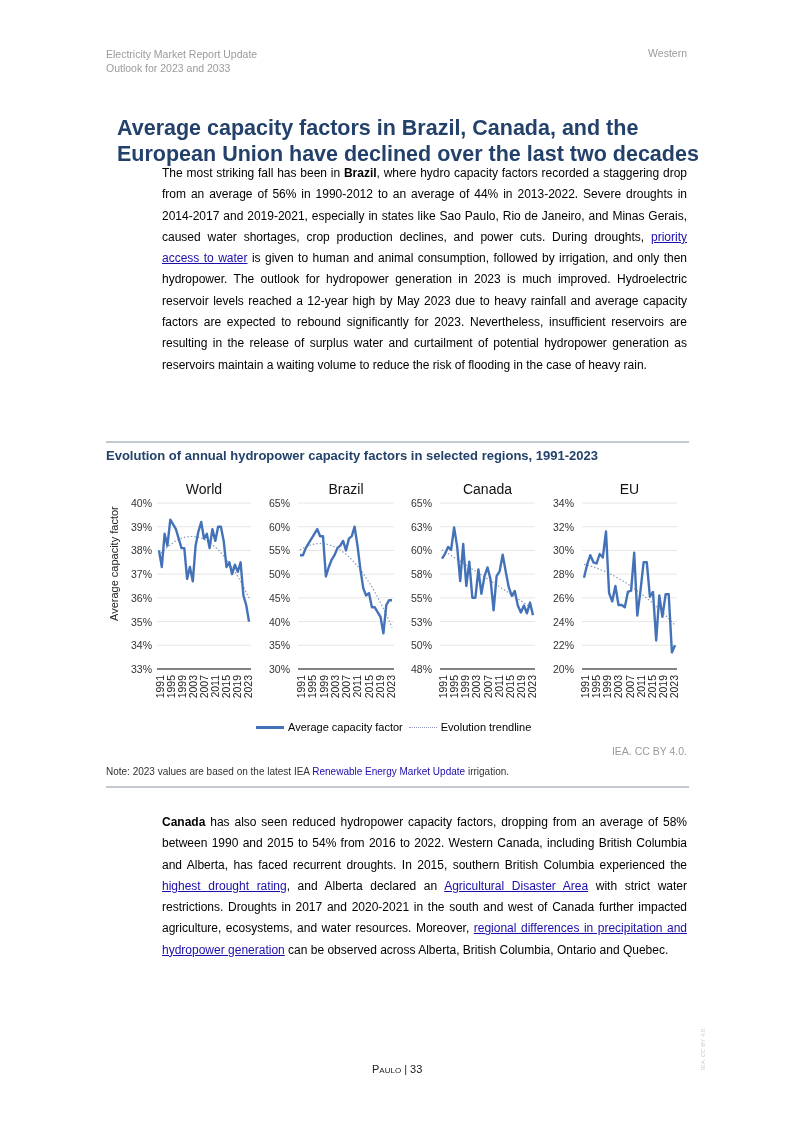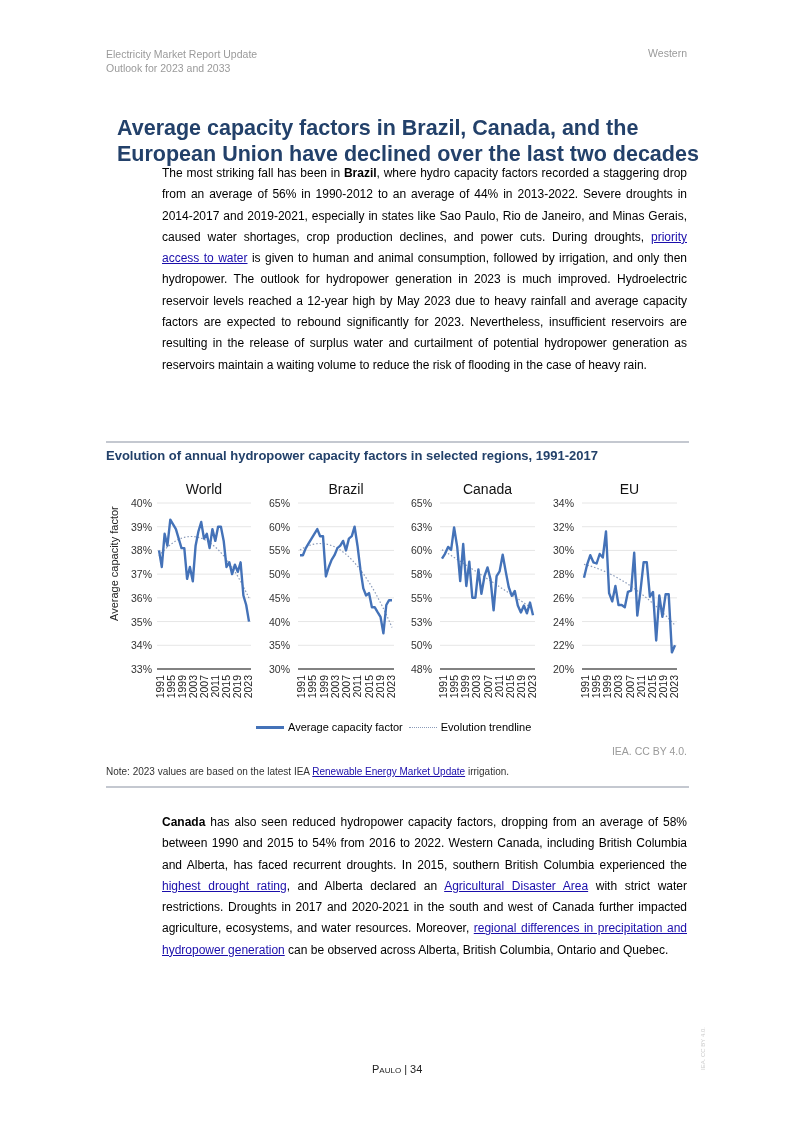--- a/index.html
+++ b/index.html
@@ -5,21 +5,21 @@
   html,body{margin:0;padding:0;background:#fff;}
   body{width:793px;height:1122px;position:relative;font-family:"Liberation Sans",sans-serif;color:#000;overflow:hidden;}
   .hdr-left{position:absolute;left:106px;top:47px;font-size:10.5px;color:#9a9a9a;line-height:14px;}
   .hdr-right{position:absolute;right:106px;top:47px;font-size:10.5px;color:#9a9a9a;}
   .title{position:absolute;left:106px;top:104px;width:600px;font-size:21.5px;font-weight:bold;color:#23416a;line-height:26px;}
   .para{position:absolute;left:162px;width:525px;font-size:12px;line-height:21.3px;text-align:justify;}
   .para a{color:#1a0dab;text-decoration:underline;}
   .rule{position:absolute;left:106px;width:583px;height:2px;background:#c4c8d0;}
   .fig-title{position:absolute;left:106px;top:448px;font-size:13px;font-weight:bold;color:#23416a;}
   .note{position:absolute;left:106px;top:766px;font-size:10px;color:#333;}
-  .note a{color:#1a0dab;text-decoration:underline;}
+  .note a{color:#1a0dab;}
   .credit{position:absolute;right:106px;top:745px;font-size:10.5px;color:#9a9a9a;}
   .footer{position:absolute;left:372px;top:1063px;font-size:11px;color:#222;}
   .footer .sc{font-variant:small-caps;}
   .side{position:absolute;left:700px;top:1015px;font-size:6px;color:#ccc;transform:rotate(-90deg);transform-origin:left top;white-space:nowrap;top:1070px;}
   .chart-svg{position:absolute;left:100px;top:475px;}
   .legend{position:absolute;left:256px;top:721px;font-size:11px;display:flex;align-items:center;gap:4px;}
   .lg-line{display:inline-block;width:28px;height:3px;background:#4472b8;}
   .lg-dot{display:inline-block;width:28px;border-top:1.5px dotted #8a9ab8;margin-left:2px;}
 </style>
 </head>
@@ -29,21 +29,21 @@
   <div>Electricity Market Report Update</div>
   <div>Outlook for 2023 and 2033</div>
 </div>
 <div class="hdr-right">Western</div>
 
 <h1 class="title" style="margin:11px;">Average capacity factors in Brazil, Canada, and the European Union have declined over the last two decades</h1>
 
 <p class="para" style="top:163px;margin:0;"><span>The most striking fall has been in </span><b>Brazil</b><span>, where hydro capacity factors recorded a staggering drop from an average of 56% in 1990-2012 to an average of 44% in 2013-2022. Severe droughts in 2014-2017 and 2019-2021, especially in states like Sao Paulo, Rio de Janeiro, and Minas Gerais, caused water shortages, crop production declines, and power cuts. During droughts, </span><a>priority access to water</a><span> is given to human and animal consumption, followed by irrigation, and only then hydropower. The outlook for hydropower generation in 2023 is much improved. Hydroelectric reservoir levels reached a 12-year high by May 2023 due to heavy rainfall and average capacity factors are expected to rebound significantly for 2023. Nevertheless, insufficient reservoirs are resulting in the release of surplus water and curtailment of potential hydropower generation as reservoirs maintain a waiting volume to reduce the risk of flooding in the case of heavy rain.</span></p>
 
 <div class="rule" style="top:441px;"></div>
-<div class="fig-title">Evolution of annual hydropower capacity factors in selected regions, 1991-2017</div>
+<div class="fig-title">Evolution of annual hydropower capacity factors in selected regions, 1991-2023</div>
 
 <svg class="chart-svg" id="charts" width="600" height="250">
     <text x="0" y="0" font-size="11" font-family="Liberation Sans, sans-serif" fill="#222" transform="translate(18,146) rotate(-90)">Average capacity factor</text>
     <g>
       <text x="104" y="19" text-anchor="middle" font-size="14" font-family="Liberation Sans, sans-serif" fill="#111">World</text>
       <line x1="57" x2="151" y1="28" y2="28" stroke="#e6e6e6" stroke-width="1"></line>
       <text x="52" y="32" text-anchor="end" font-size="10.5" font-family="Liberation Sans, sans-serif" fill="#333">40%</text>
       <line x1="57" x2="151" y1="51.714285714285715" y2="51.714285714285715" stroke="#e6e6e6" stroke-width="1"></line>
       <text x="52" y="55.714285714285715" text-anchor="end" font-size="10.5" font-family="Liberation Sans, sans-serif" fill="#333">39%</text>
       <line x1="57" x2="151" y1="75.42857142857143" y2="75.42857142857143" stroke="#e6e6e6" stroke-width="1"></line>
@@ -168,14 +168,14 @@
   <span class="lg-dot"></span>
   <span>Evolution trendline</span>
 </div>
 
 <div class="credit">IEA. CC BY 4.0.</div>
 <div class="note"><span>Note: 2023 values are based on the latest IEA </span><a>Renewable Energy Market Update</a><span> irrigation.</span></div>
 <div class="rule" style="top:786px;"></div>
 
 <p class="para" style="top:812px;margin:0;"><b>Canada</b><span> has also seen reduced hydropower capacity factors, dropping from an average of 58% between 1990 and 2015 to 54% from 2016 to 2022. Western Canada, including British Columbia and Alberta, has faced recurrent droughts. In 2015, southern British Columbia experienced the </span><a>highest drought rating</a><span>, and Alberta declared an </span><a>Agricultural Disaster Area</a><span> with strict water restrictions. Droughts in 2017 and 2020-2021 in the south and west of Canada further impacted agriculture, ecosystems, and water resources. Moreover, </span><a>regional differences in precipitation and hydropower generation</a><span> can be observed across Alberta, British Columbia, Ontario and Quebec.</span></p>
 
-<div class="footer"><span class="sc">Paulo</span><span> | </span><span>34</span></div>
+<div class="footer"><span class="sc">Paulo</span><span> | </span><span>33</span></div>
 <div class="side">IEA. CC BY 4.0.</div>
 
 </body></html>

